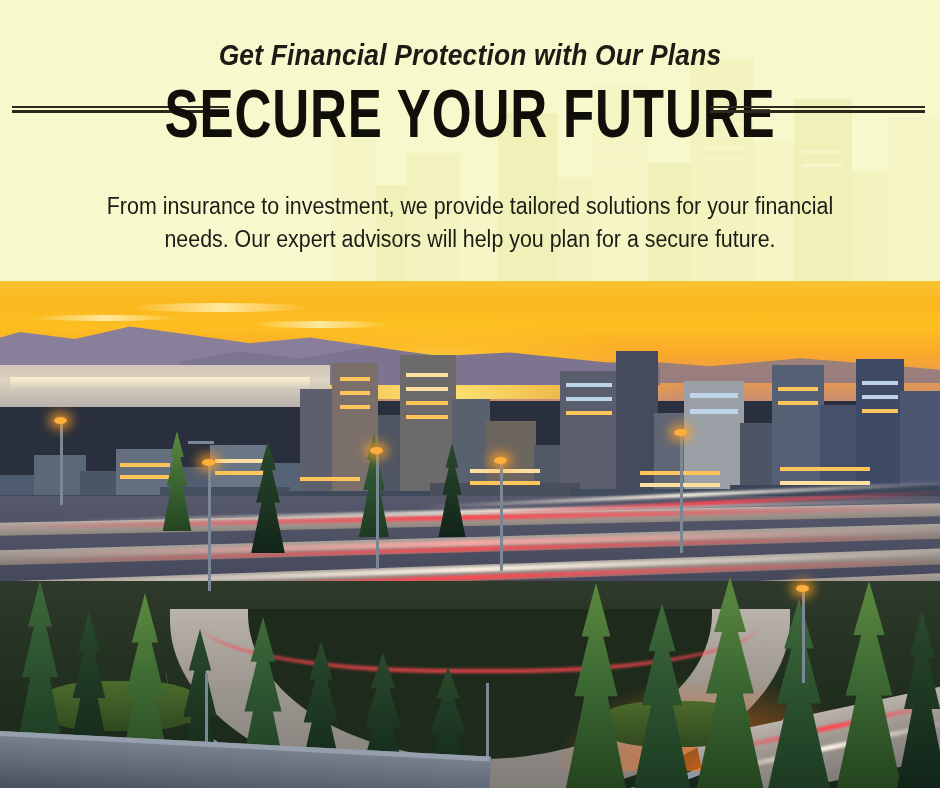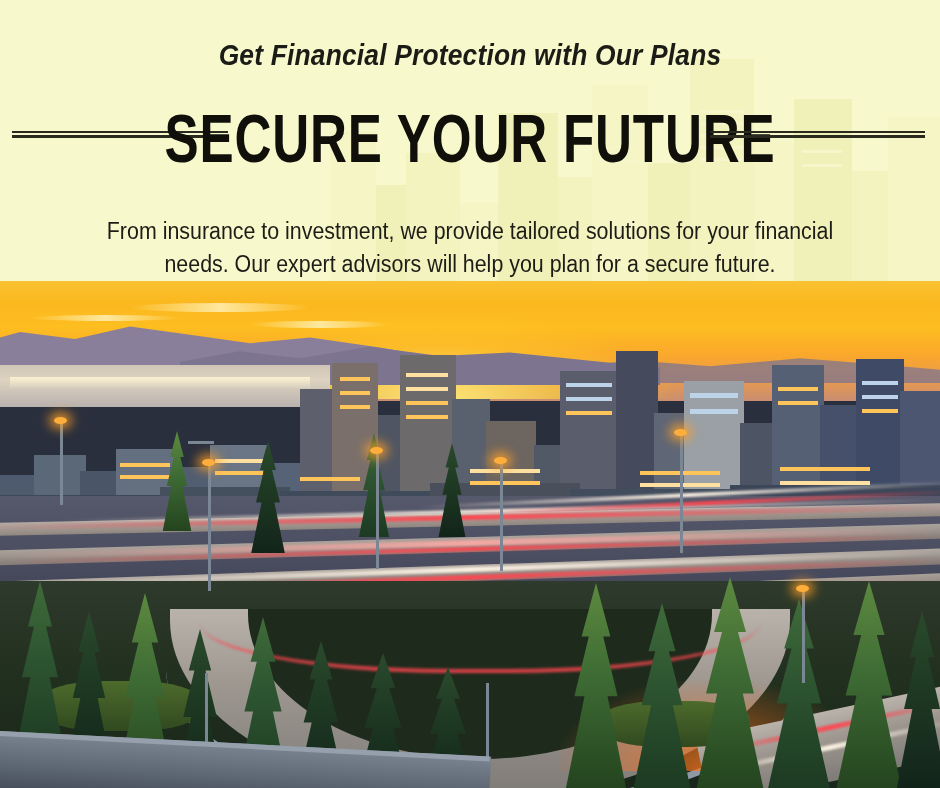--- a/index.html
+++ b/index.html
@@ -24,21 +24,21 @@
 
   .tagline {
     margin-top:38px; text-align:center; color:#1c1c16;
     font-family:"Liberation Sans", sans-serif;
     font-size:30px; font-style:italic; font-weight:600;
     letter-spacing:.2px; transform:scaleX(.88); transform-origin:center;
     white-space:nowrap;
   }
 
   .title-row {
-    position:relative; margin-top:29px; height:72px;padding-left:29px;
+    position:relative; margin-top:4px; height:72px;padding-left:29px;
   }
   .headline {
     position:absolute; left:0; right:0; top:0; text-align:center;
     font-family:"Liberation Sans Narrow","Liberation Sans", sans-serif;
     font-size:64px; font-weight:900; line-height:70px;
     letter-spacing:1px; color:#100f0a; white-space:nowrap;
     transform:scaleX(.80) scaleY(1.07); transform-origin:center top;
   }
   .rule { position:absolute; top:30px; height:7px; }
   .rule.left  { left:12px;  width:216px; }

